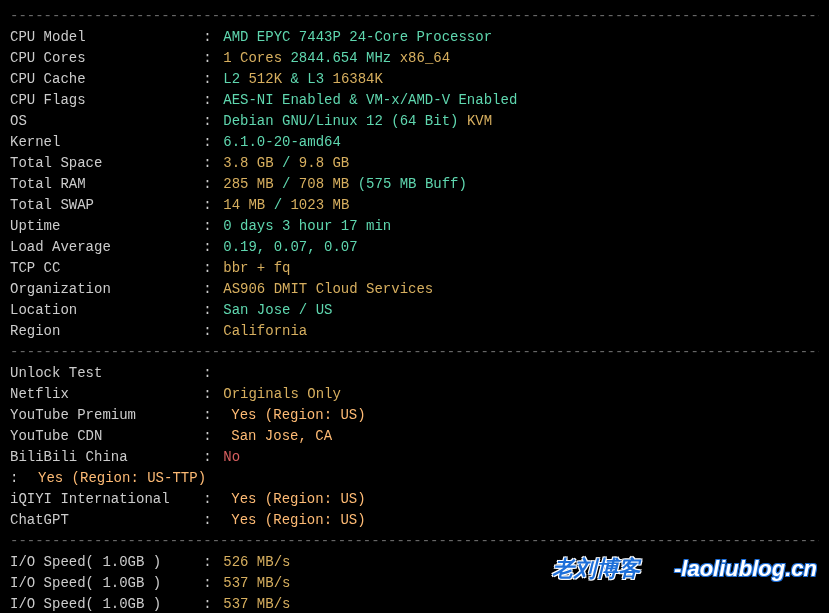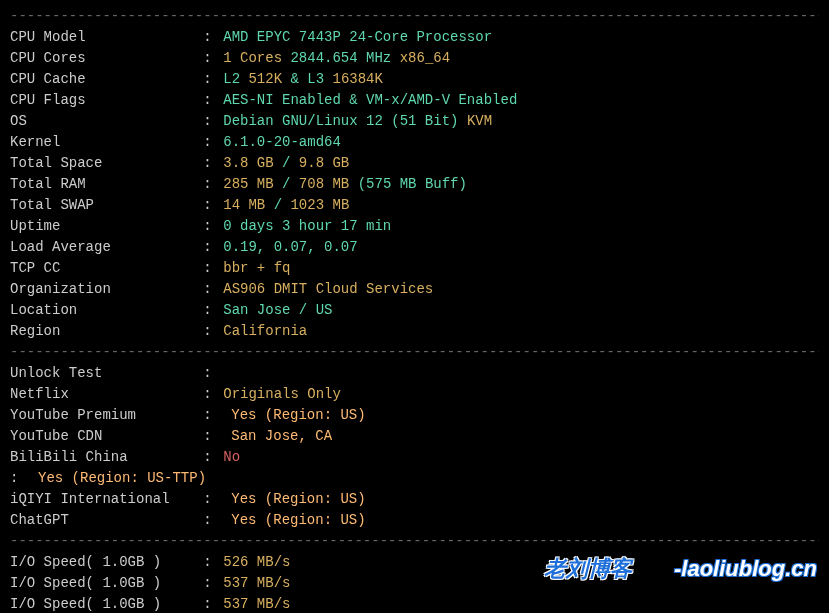--- a/index.html
+++ b/index.html
@@ -43,21 +43,21 @@
     }
     .watermark {
       position: absolute;
       bottom: 28px;
       right: 12px;
       font-family: Arial, sans-serif;
       font-size: 22px;
       font-weight: bold;
       font-style: italic;
       display: flex;
-      gap: 10px;
+      gap: 2px;
     }
     .wm-cn {
       color: #1e6fd9;
       text-shadow: 1px 1px 0 #fff, -1px -1px 0 #fff, 1px -1px 0 #fff, -1px 1px 0 #fff;
     }
     .wm-url {
       color: #fff;
       text-shadow: 1px 1px 0 #1e6fd9, -1px -1px 0 #1e6fd9, 1px -1px 0 #1e6fd9, -1px 1px 0 #1e6fd9;
       margin-left: 32px;
     }
@@ -65,21 +65,21 @@
   </style>
 </head>
 <body>
 
 <div id="terminal">
     <div class="divider">----------------------------------------------------------------------------------------------------</div>
     <div class="row"><span class="label">CPU Model              </span><span class="colon">: </span><span class="value"><span class="cyan">AMD EPYC 7443P 24-Core Processor</span></span></div>
     <div class="row"><span class="label">CPU Cores              </span><span class="colon">: </span><span class="value"><span class="yellow">1 Cores </span><span class="cyan">2844.654 MHz </span><span class="yellow">x86_64</span></span></div>
     <div class="row"><span class="label">CPU Cache              </span><span class="colon">: </span><span class="value"><span class="cyan">L2 </span><span class="yellow">512K </span><span class="cyan">&amp; </span><span class="cyan">L3 </span><span class="yellow">16384K</span></span></div>
     <div class="row"><span class="label">CPU Flags              </span><span class="colon">: </span><span class="value"><span class="cyan">AES-NI Enabled &amp; VM-x/AMD-V Enabled</span></span></div>
-    <div class="row"><span class="label">OS                     </span><span class="colon">: </span><span class="value"><span class="cyan">Debian GNU/Linux 12 (51 Bit) </span><span class="yellow">KVM</span></span></div>
+    <div class="row"><span class="label">OS                     </span><span class="colon">: </span><span class="value"><span class="cyan">Debian GNU/Linux 12 (64 Bit) </span><span class="yellow">KVM</span></span></div>
     <div class="row"><span class="label">Kernel                 </span><span class="colon">: </span><span class="value"><span class="cyan">6.1.0-20-amd64</span></span></div>
     <div class="row"><span class="label">Total Space            </span><span class="colon">: </span><span class="value"><span class="yellow">3.8 GB </span><span class="cyan">/ </span><span class="yellow">9.8 GB </span></span></div>
     <div class="row"><span class="label">Total RAM              </span><span class="colon">: </span><span class="value"><span class="yellow">285 MB </span><span class="cyan">/ </span><span class="yellow">708 MB </span><span class="cyan">(575 MB Buff)</span></span></div>
     <div class="row"><span class="label">Total SWAP             </span><span class="colon">: </span><span class="value"><span class="yellow">14 MB </span><span class="cyan">/ </span><span class="yellow">1023 MB</span></span></div>
     <div class="row"><span class="label">Uptime                 </span><span class="colon">: </span><span class="value"><span class="cyan">0 days 3 hour 17 min</span></span></div>
     <div class="row"><span class="label">Load Average           </span><span class="colon">: </span><span class="value"><span class="cyan">0.19, 0.07, 0.07</span></span></div>
     <div class="row"><span class="label">TCP CC                 </span><span class="colon">: </span><span class="value"><span class="yellow">bbr + fq</span></span></div>
     <div class="row"><span class="label">Organization           </span><span class="colon">: </span><span class="value"><span class="yellow">AS906 DMIT Cloud Services</span></span></div>
     <div class="row"><span class="label">Location               </span><span class="colon">: </span><span class="value"><span class="cyan">San Jose / US</span></span></div>
     <div class="row"><span class="label">Region                 </span><span class="colon">: </span><span class="value"><span class="yellow">California</span></span></div>

